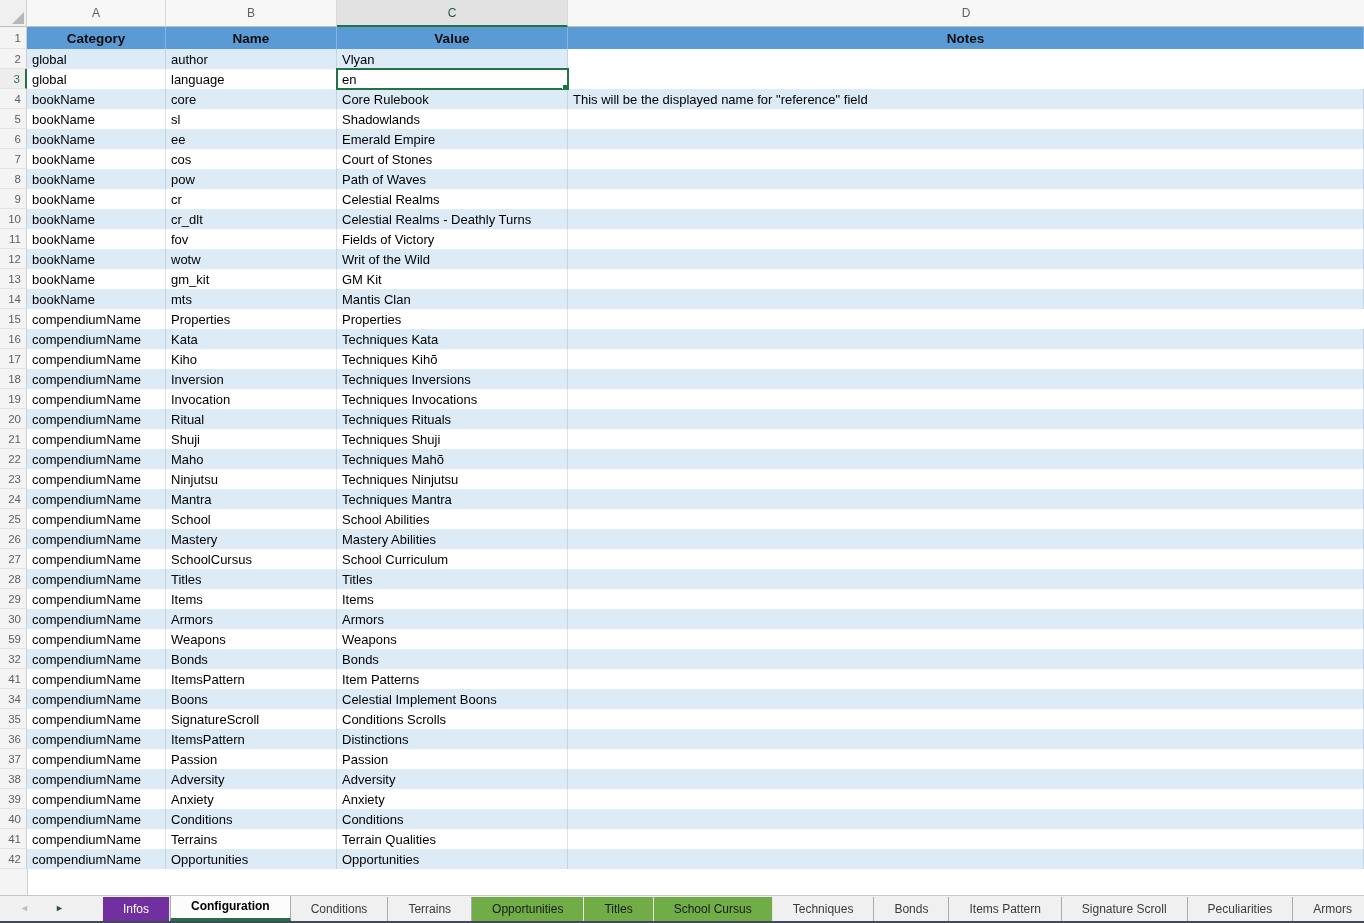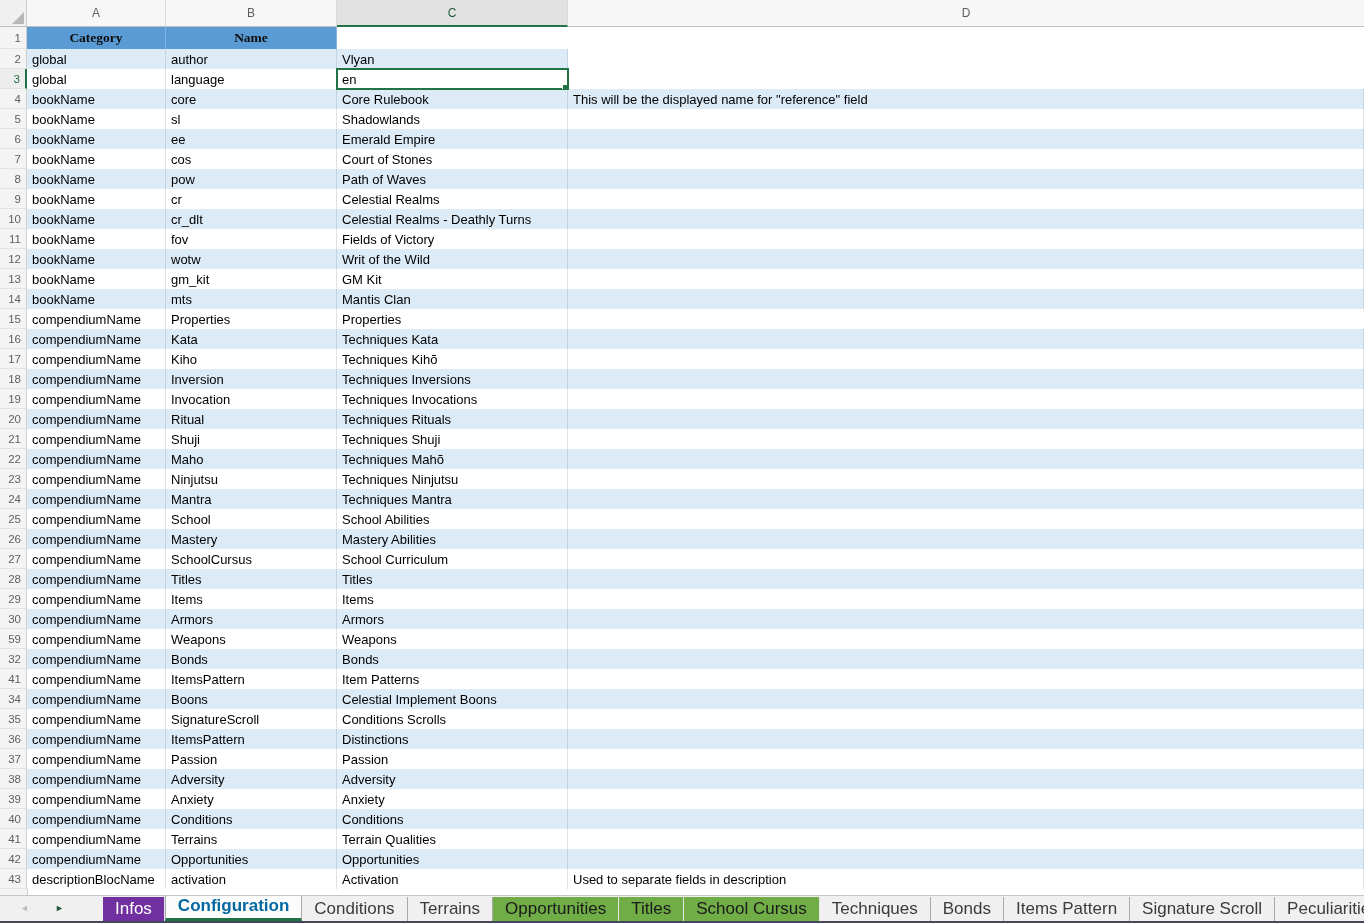--- a/index.html
+++ b/index.html
@@ -27,44 +27,44 @@
   .row.hdr{height:22px;flex:0 0 22px;}
   .rowh{width:27px;flex:0 0 27px;box-sizing:border-box;background:#F4F4F4;
         border-right:1px solid #CFCFCF;border-bottom:1px solid #E3E3E3;
         display:flex;align-items:center;justify-content:flex-end;padding-right:5px;
         font-size:11.5px;color:#5F5F5F;}
   .rowh.sel{color:#217346;border-right:2px solid #217346;background:#EDEDED;}
   .cell{box-sizing:border-box;display:flex;align-items:center;padding:0 5px;
         font-size:13px;color:#000;white-space:nowrap;overflow:hidden;
         border-right:1px solid rgba(125,150,175,0.28);}
   .row.hdr .cell{background:#5B9BD5;font-weight:bold;color:#0D0D0D;justify-content:center;
-        font-size:13.5px;border-right:1px solid rgba(255,255,255,0.25);font-family:Liberation Serif, serif;}
+        font-size:13.5px;border-right:1px solid rgba(255,255,255,0.25);}
   .row.band .cell{background:#DDEBF7;}
   .row.plain .cell{background:#FFFFFF;}
   .sel-cell{position:relative;z-index:5;outline:2px solid #217346;outline-offset:-1px;}
   .sel-cell::after{content:"";position:absolute;right:-3px;bottom:-3px;width:6px;height:6px;
         background:#217346;border:1px solid #FFFFFF;z-index:6;}
 
   .filler{flex:1 1 auto;background:#FFFFFF;display:flex;}
   .filler .gut{width:27px;background:#F4F4F4;border-right:1px solid #CFCFCF;}
 
   
   .tabbar{flex:0 0 28px;height:28px;background:#F0F0F0;border-top:1px solid #C6C6C6;
           display:flex;align-items:flex-end;white-space:nowrap;overflow:hidden;
           border-bottom:2px solid #45475A;box-sizing:border-box;}
   .tabnav{width:103px;flex:0 0 103px;height:100%;display:flex;align-items:center;
           padding-left:20px;gap:26px;box-sizing:border-box;}
   .arr{font-size:9px;line-height:1;}
   .arr.dis{color:#BDBDBD;}
   .arr.ena{color:#1F5B3C;}
-  .tab{flex:0 0 auto;height:24px;display:flex;align-items:center;padding:0 12px;
-       font-size:17px;color:#3B3B3B;border-right:1px solid #A9A9A9;box-sizing:border-box;cursor:default;}
+  .tab{flex:0 0 auto;height:24px;display:flex;align-items:center;padding:0 20px;
+       font-size:12px;color:#3B3B3B;border-right:1px solid #A9A9A9;box-sizing:border-box;cursor:default;}
   .tab.purple{background:#7030A0;color:#FFFFFF;border-right:1px solid #E6E6E6;}
   .tab.green{background:#70AD47;color:#1A1A1A;border-right:1px solid #E6E6E6;}
-  .tab.active{background:#FCFCFC;color:#0369a1;font-weight:bold;height:27px;
+  .tab.active{background:#FCFCFC;color:#000000;font-weight:bold;height:27px;
        border-left:1px solid #ABABAB;border-right:1px solid #ABABAB;
        border-bottom:3px solid #217346;}
 </style>
 </head>
 <body>
 
 <div class="app">
 
   <div class="colheaders">
     <div class="corner">
@@ -74,20 +74,22 @@
     <div class="colh w-b">B</div>
     <div class="colh w-c sel">C</div>
     <div class="colh w-d">D</div>
   </div>
 
   <div class="sheetbody">
     <div class="row hdr">
       <div class="rowh">1</div>
       <div class="cell w-a">Category</div>
       <div class="cell w-b">Name</div>
+      <div class="cell w-c">Value</div>
+      <div class="cell w-d">Notes</div>
     </div>
     <div id="rows">
         <div class="row band">
           <div class="rowh">2</div>
           <div class="cell w-a">global</div>
           <div class="cell w-b">author</div>
           <div class="cell w-c">Vlyan</div>
         </div>
         <div class="row plain">
           <div class="rowh sel">3</div>
@@ -359,27 +361,20 @@
           <div class="cell w-b">Terrains</div>
           <div class="cell w-c">Terrain Qualities</div>
           <div class="cell w-d"></div>
         </div>
         <div class="row band">
           <div class="rowh">42</div>
           <div class="cell w-a">compendiumName</div>
           <div class="cell w-b">Opportunities</div>
           <div class="cell w-c">Opportunities</div>
           <div class="cell w-d"></div>
-        </div>
-        <div class="row plain">
-          <div class="rowh">43</div>
-          <div class="cell w-a">descriptionBlocName</div>
-          <div class="cell w-b">activation</div>
-          <div class="cell w-c">Activation</div>
-          <div class="cell w-d">Used to separate fields in description</div>
         </div>
       </div>
   </div>
 
   <div class="filler">
     <div class="gut"></div>
   </div>
 
   <div class="tabbar">
     <div class="tabnav">

